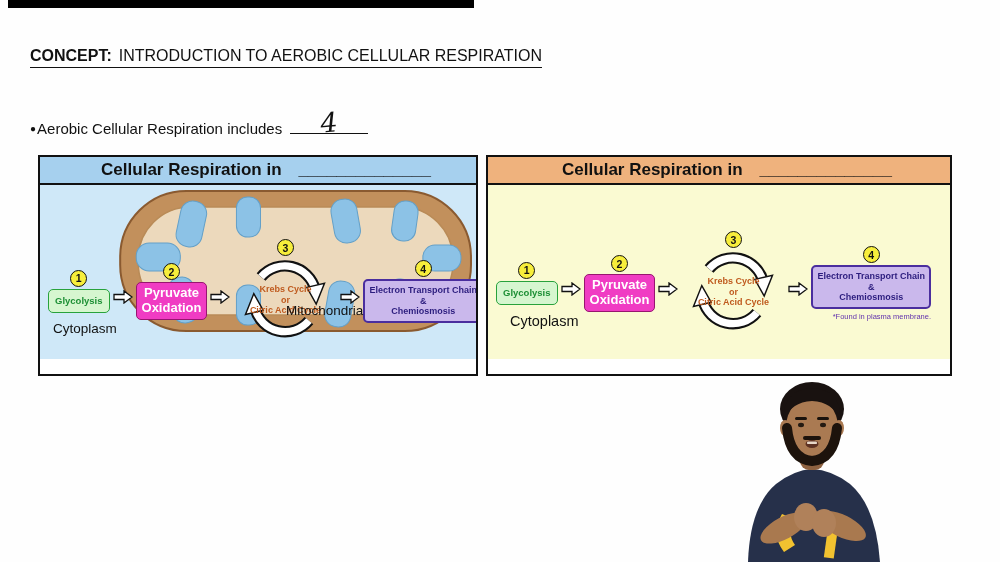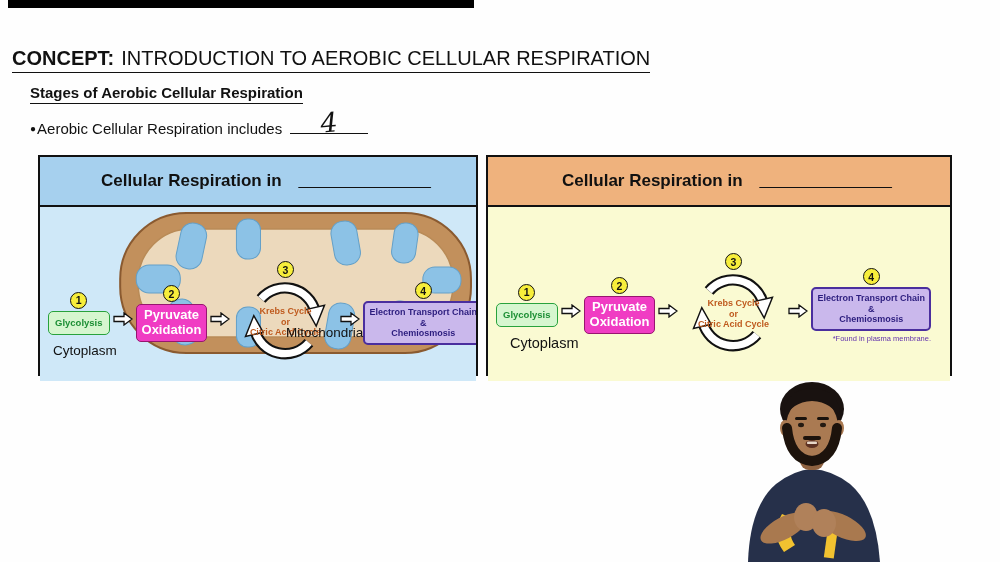--- a/index.html
+++ b/index.html
@@ -2,42 +2,42 @@
 <html style="--left-header-bg: #a6d0ee; --left-body-bg: #cfe8f8; --right-header-bg: #efb27d; --right-body-bg: #fafad2; --badge-yellow: #f7ee3b; --glycolysis-green: #1d8f35; --pyruvate-pink: #f03cc3; --krebs-orange: #bf5a1e; --etc-purple: #4a2e9e;"><head>
 <meta charset="utf-8">
 <style>
   html,body{margin:0;padding:0;background:#ffffff;}
   body{width:1000px;height:562px;position:relative;overflow:hidden;
        font-family:"Liberation Sans", sans-serif;color:#111;}
   .slide{position:absolute;inset:0;background:#fefefe;}
 
   .topbar{position:absolute;left:8px;top:0;width:466px;height:8px;background:#000;}
 
-  .titleline{position:absolute;left:12px;top:47px;font-size:20px;}
+  .titleline{position:absolute;left:30px;top:47px;font-size:16px;}
   .u{display:inline-block;border-bottom:1.6px solid #111;padding-bottom:2px;}
   .titleline b{font-weight:bold;}
   .titleline .rest{margin-left:7px;}
 
   .subtitle{position:absolute;left:30px;top:84px;font-size:15px;font-weight:bold;}
 
   .bullet-line{position:absolute;left:30px;top:119px;font-size:15px;}
   .dot{font-size:10px;vertical-align:2px;margin-right:1px;}
   .blank4{display:inline-block;width:78px;height:14px;border-bottom:1.7px solid #111;
           position:relative;vertical-align:baseline;margin:0 4px;}
   .four{position:absolute;left:50%;bottom:-3px;transform:translateX(-50%) rotate(-5deg);
         font-family:"DejaVu Serif", serif;font-style:italic;font-size:27px;line-height:1;}
 
   .panel{position:absolute;top:155px;height:221px;border:2.5px solid #111;box-sizing:border-box;background:#fff;}
   .panel.left{left:38px;width:440px;}
   .panel.right{left:486px;width:466px;}
-  .hdr{height:50px;border-bottom:2.5px solid #111;display:flex;align-items:center;justify-content:center;
+  .hdr{height:28px;border-bottom:2.5px solid #111;display:flex;align-items:center;justify-content:center;
        font-weight:bold;font-size:17px;box-sizing:border-box;padding-left:16px;}
   .panel.left  .hdr{background:var(--left-header-bg,#a6d0ee);}
   .panel.right .hdr{background:var(--right-header-bg,#efb27d);}
-  .hblank{margin-left:17px;letter-spacing:0;text-decoration:underline;}
+  .hblank{margin-left:17px;letter-spacing:0;}
   .pbody{position:relative;height:174px;overflow:hidden;}
   .panel.left  .pbody{background:var(--left-body-bg,#cfe8f8);}
   .panel.right .pbody{background:var(--right-body-bg,#fafad2);}
 
   .mito{position:absolute;inset:0;width:100%;height:100%;z-index:0;}
 
   .flow{position:absolute;left:8px;right:5px;display:flex;align-items:center;gap:3px;z-index:2;}
   .panel.left  .flow{top:54px;}
   .panel.right .flow{top:46px;}
   .step{display:flex;flex-direction:column;align-items:center;gap:2px;flex:none;}
@@ -71,23 +71,20 @@
 <body>
 
 <div class="slide">
 
   <div class="topbar"></div>
 
   <div class="titleline">
     <span class="u"><b>CONCEPT:</b><span class="rest">INTRODUCTION TO AEROBIC CELLULAR RESPIRATION</span></span>
   </div>
 
-  <div class="subtitle">
-    <span class="u">Stages of Aerobic Cellular Respiration</span>
-  </div>
 
   <div class="bullet-line">
     <span class="dot">●</span><span>Aerobic Cellular Respiration includes</span>
     <span class="blank4"><span class="four">4</span></span>
   </div>
 
   <section class="panel left">
     <div class="hdr">
       <span>Cellular Respiration in</span>
       <span class="hblank">______________</span>

